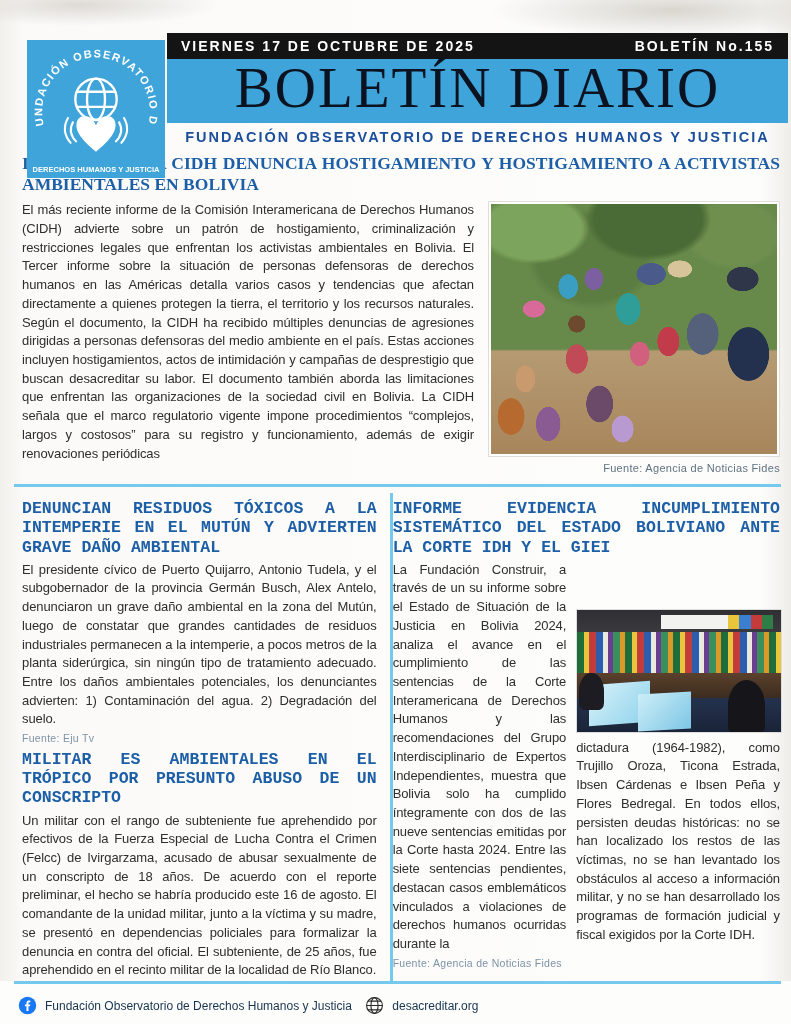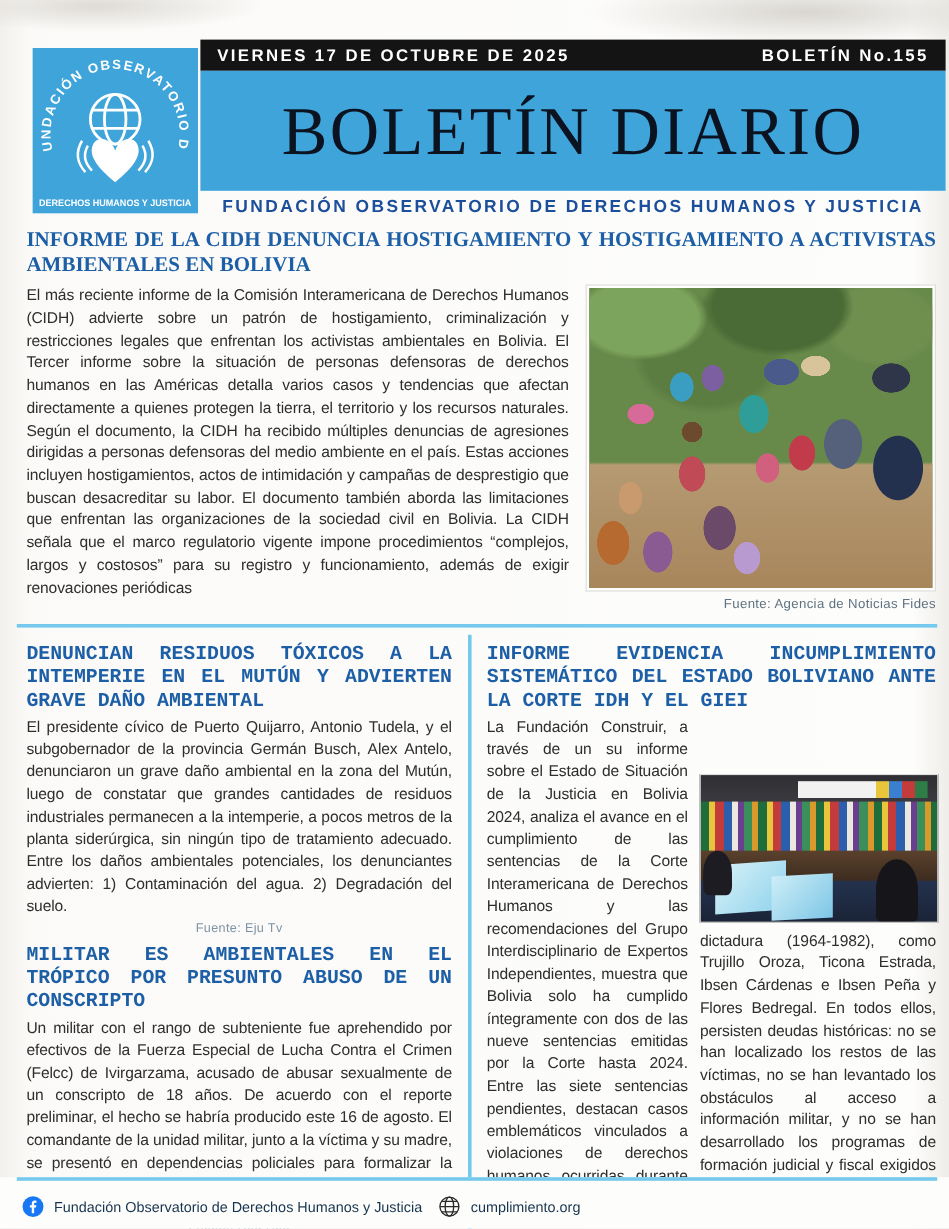--- a/index.html
+++ b/index.html
@@ -17,21 +17,21 @@
   .header{position:relative;margin-right:3px;}
   .logo{position:absolute;left:27px;top:7px;width:138px;height:138px;z-index:3;}
   .logo svg{display:block;width:100%;height:100%;}
   .header-right{margin-left:167px;}
   .topbar{
     height:26px;background:#141414;color:#fff;display:flex;
     align-items:center;justify-content:space-between;padding:0 14px;
     font-weight:bold;font-size:14px;letter-spacing:2px;white-space:nowrap;
   }
   .banner{
-    height:100px;background:#3fa4da;display:flex;align-items:center;justify-content:center;
+    height:64px;background:#3fa4da;display:flex;align-items:flex-start;justify-content:center;
   }
   .masthead{
     font-family:"Liberation Serif",serif;font-size:57px;color:#0b1320;
     letter-spacing:2px;line-height:1;margin:0;font-weight:normal;
   }
   .org-line{
     margin-left:167px;margin-right:3px;text-align:center;
     color:#1b4e9b;font-weight:bold;font-size:14.5px;letter-spacing:2px;
     padding:6px 0 2px;white-space:nowrap;
   }
@@ -78,27 +78,27 @@
       #678a4a;
   }
   .caption{
     font-size:11px;color:#5f7280;text-align:right;margin-top:5px;letter-spacing:0.3px;
   }
   
   .h-divider{height:3px;background:#74c9ec;margin:10px 10px 6px 14px;border:none;}
   
   .columns{display:flex;padding:0 11px 0 22px;align-items:stretch;}
   .col-left{width:48.5%;padding-right:13px;box-sizing:border-box;}
-  .col-right{width:51.5%;border-left:3px solid #74c9ec;padding-left:13px;box-sizing:border-box;}
+  .col-right{width:51.5%;border-left:3px solid #74c9ec;padding-left:0;box-sizing:border-box;}
   .col-headline{
     font-family:Liberation Mono, monospace;font-weight:bold;color:#1d5fa6;
     font-size:16.5px;line-height:1.16;margin:6px 0 4px;text-align:justify;
   }
   .source{
-    text-align:center;font-size:10.5px;color:#7d93a6;margin:3px 0 4px;letter-spacing:0.3px;
+    text-align:left;font-size:10.5px;color:#7d93a6;margin:3px 0 4px;letter-spacing:0.3px;
   }
   .corte-row{display:flex;gap:10px;margin-top:2px;}
   .corte-left{width:46%;}
   .corte-right{width:54%;margin-top:48px;}
   .conf-figure{margin:0 0 6px;}
   .conf-photo{
     position:relative;width:100%;height:122px;overflow:hidden;border:1px solid #ddd;background:#3c3c40;
   }
   .conf-wall{position:absolute;inset:0 0 55% 0;background:linear-gradient(180deg,#2e2e33,#4a4a50);}
   .conf-banner{position:absolute;top:4%;right:4%;width:55%;height:12%;
@@ -240,17 +240,17 @@
         <span>Fundación Observatorio de Derechos Humanos y Justicia</span>
       </div>
       <div class="contact">
         <span class="cicon">
           <svg viewBox="0 0 24 24" fill="none" stroke="#2a2a2a" stroke-width="1.4">
               <circle cx="12" cy="12" r="10"></circle>
               <ellipse cx="12" cy="12" rx="4.5" ry="10"></ellipse>
               <path d="M2 12h20M3.5 6.5h17M3.5 17.5h17"></path>
             </svg>
         </span>
-        <span>cumplimiento.org</span>
+        <span>desacreditar.org</span>
       </div>
     </div>
   </footer>
 </div>
 
 </body></html>

